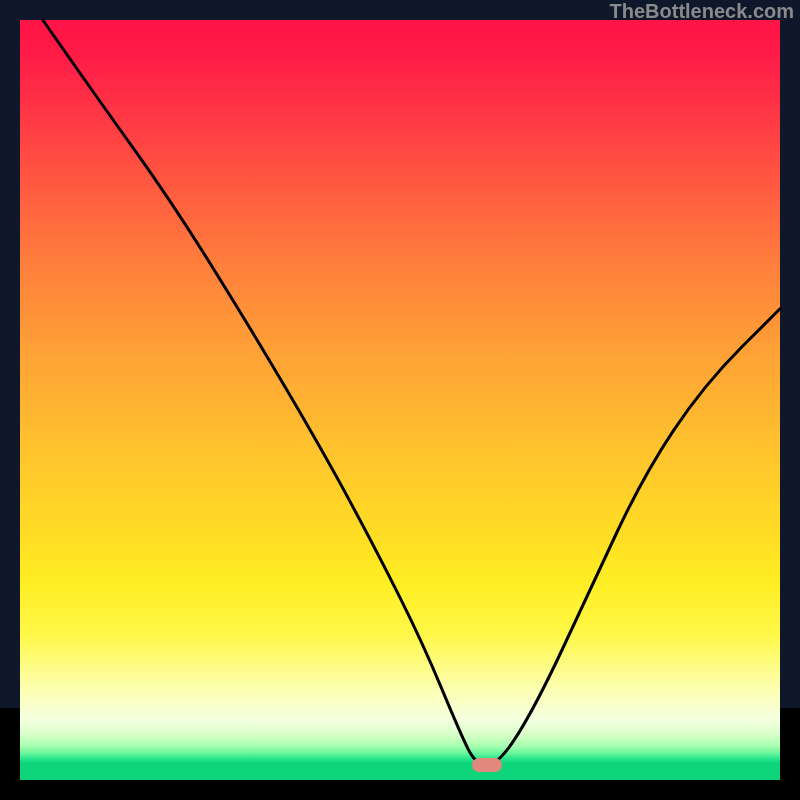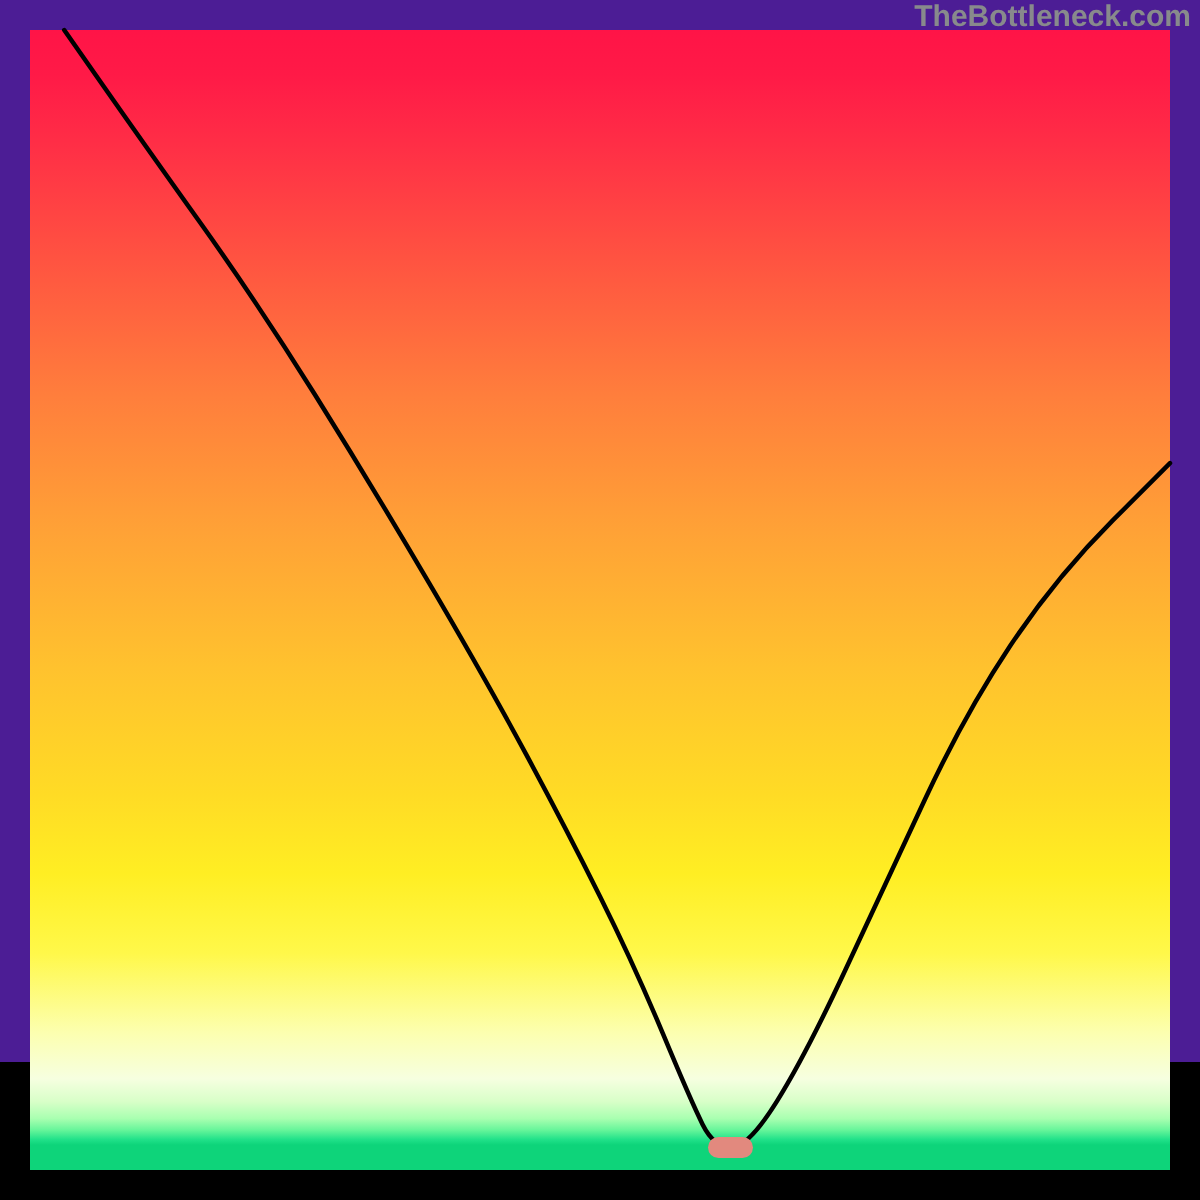--- a/index.html
+++ b/index.html
@@ -8,21 +8,21 @@
     width: 800px;
     height: 800px;
     overflow: hidden;
     background: #000;
     font-family: Arial, Helvetica, sans-serif;
   }
   .frame {
     position: relative;
     width: 800px;
     height: 708px;
-    background: #4c1d95;
+    background: #0f172a;
     text-align: center;
   }
   .plot-area {
     position: absolute;
     left: 20px;
     top: 20px;
     width: 760px;
     height: 760px;
     
     background: linear-gradient(

